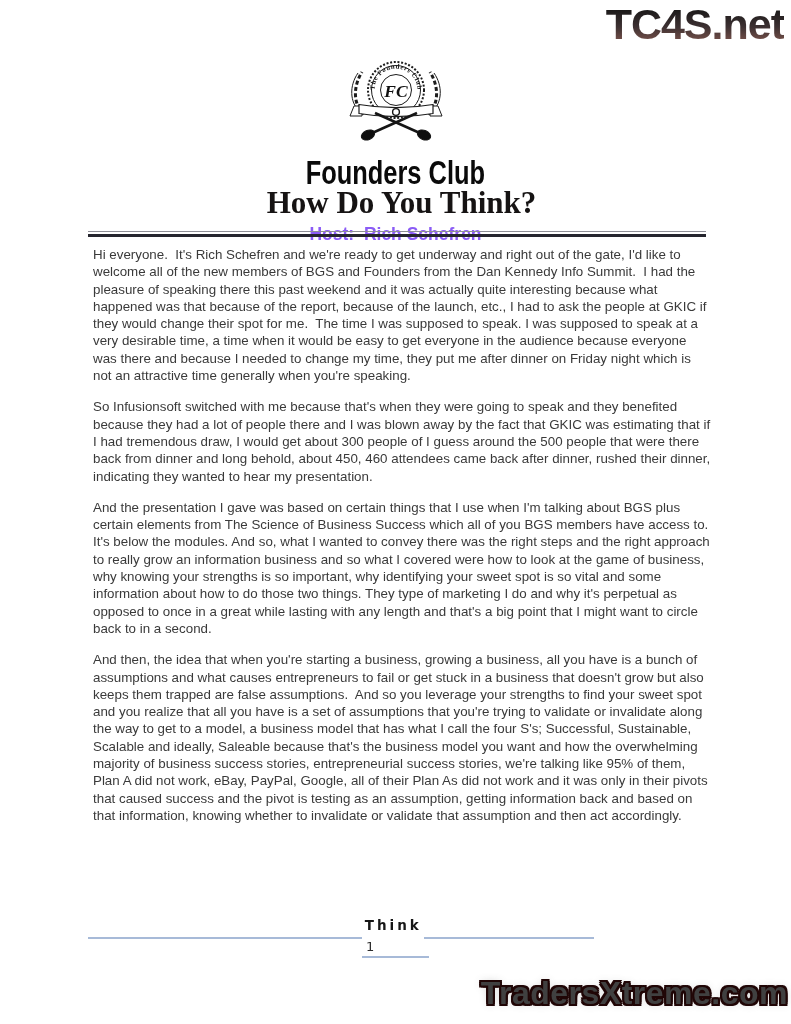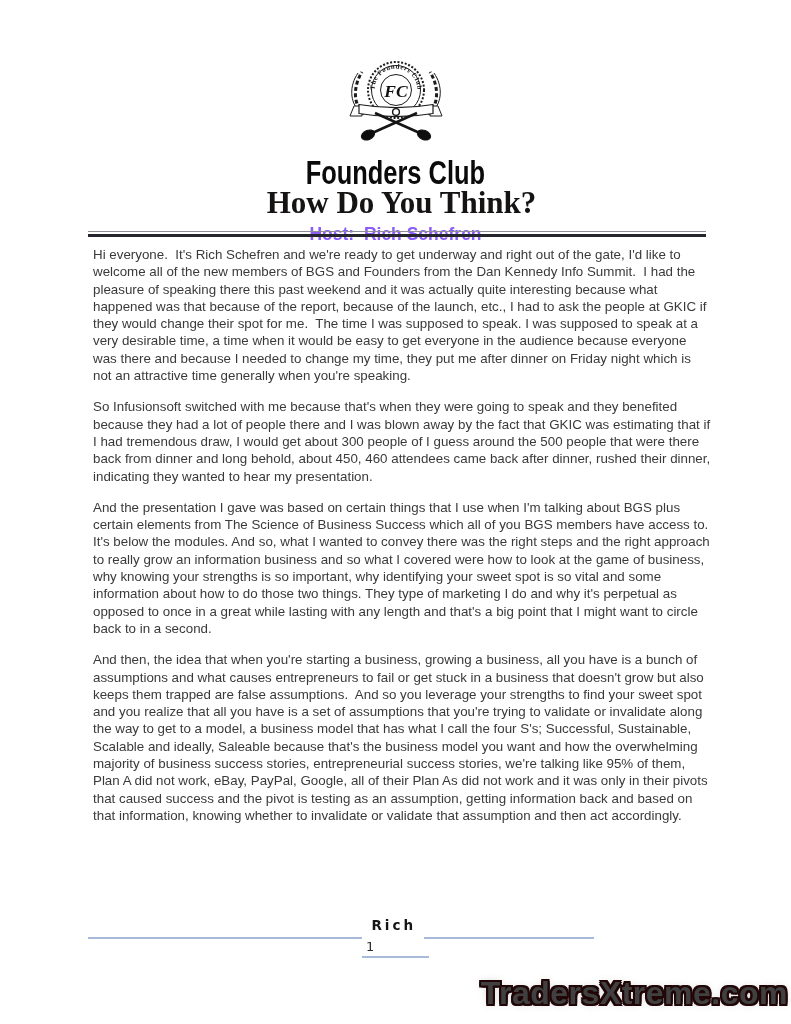--- a/index.html
+++ b/index.html
@@ -91,20 +91,21 @@
   .page-number {
     position:absolute; top:939px; left:366px;
     font-family:"DejaVu Sans", sans-serif; font-size:13px; color:#2d2d2d;
   }
 </style>
 </head>
 <body>
 
 <div class="page">
 
+  <div class="wm-tc4s">TC4S.net</div>
 
   <div class="header">
     <svg class="logo" viewBox="0 0 132 86" width="132" height="86" xmlns="http://www.w3.org/2000/svg">
       <g stroke="#1c1c1c" fill="none">
         <path d="M34 58 C24 50 22 32 32 16" stroke-width="3" stroke-dasharray="4 2.4"></path>
         <path d="M29 55 C20 46 19 30 28 17" stroke-width="1"></path>
         <path d="M98 58 C108 50 110 32 100 16" stroke-width="3" stroke-dasharray="4 2.4"></path>
         <path d="M103 55 C112 46 113 30 104 17" stroke-width="1"></path>
         <circle cx="66" cy="34" r="28" stroke-width="2" stroke-dasharray="2 1.7"></circle>
         <circle cx="66" cy="34" r="24.5" stroke-width="1"></circle>
@@ -138,21 +139,21 @@
   <div class="header-rule"></div>
 
   <div class="doc-body">
     <p>Hi everyone.  It's Rich Schefren and we're ready to get underway and right out of the gate, I'd like to welcome all of the new members of BGS and Founders from the Dan Kennedy Info Summit.  I had the pleasure of speaking there this past weekend and it was actually quite interesting because what happened was that because of the report, because of the launch, etc., I had to ask the people at GKIC if they would change their spot for me.  The time I was supposed to speak. I was supposed to speak at a very desirable time, a time when it would be easy to get everyone in the audience because everyone was there and because I needed to change my time, they put me after dinner on Friday night which is not an attractive time generally when you're speaking.</p>
     <p>So Infusionsoft switched with me because that's when they were going to speak and they benefited because they had a lot of people there and I was blown away by the fact that GKIC was estimating that if I had tremendous draw, I would get about 300 people of I guess around the 500 people that were there back from dinner and long behold, about 450, 460 attendees came back after dinner, rushed their dinner, indicating they wanted to hear my presentation.</p>
     <p>And the presentation I gave was based on certain things that I use when I'm talking about BGS plus certain elements from The Science of Business Success which all of you BGS members have access to.  It's below the modules. And so, what I wanted to convey there was the right steps and the right approach to really grow an information business and so what I covered were how to look at the game of business, why knowing your strengths is so important, why identifying your sweet spot is so vital and some information about how to do those two things. They type of marketing I do and why it's perpetual as opposed to once in a great while lasting with any length and that's a big point that I might want to circle back to in a second.</p>
     <p>And then, the idea that when you're starting a business, growing a business, all you have is a bunch of assumptions and what causes entrepreneurs to fail or get stuck in a business that doesn't grow but also keeps them trapped are false assumptions.  And so you leverage your strengths to find your sweet spot and you realize that all you have is a set of assumptions that you're trying to validate or invalidate along the way to get to a model, a business model that has what I call the four S's; Successful, Sustainable, Scalable and ideally, Saleable because that's the business model you want and how the overwhelming majority of business success stories, entrepreneurial success stories, we're talking like 95% of them, Plan A did not work, eBay, PayPal, Google, all of their Plan As did not work and it was only in their pivots that caused success and the pivot is testing as an assumption, getting information back and based on that information, knowing whether to invalidate or validate that assumption and then act accordingly.</p>
   </div>
 
 
-  <div class="footer-page-label">Rich</div>
+  <div class="footer-page-label">Think</div>
   <div class="f-line f-line-left"></div>
   <div class="f-line f-line-right"></div>
   <div class="page-number">1</div>
   <div class="f-line f-line-num"></div>
 
   <div class="wm-traders">TradersXtreme.com</div>
 
 </div>
 
 </body></html>

